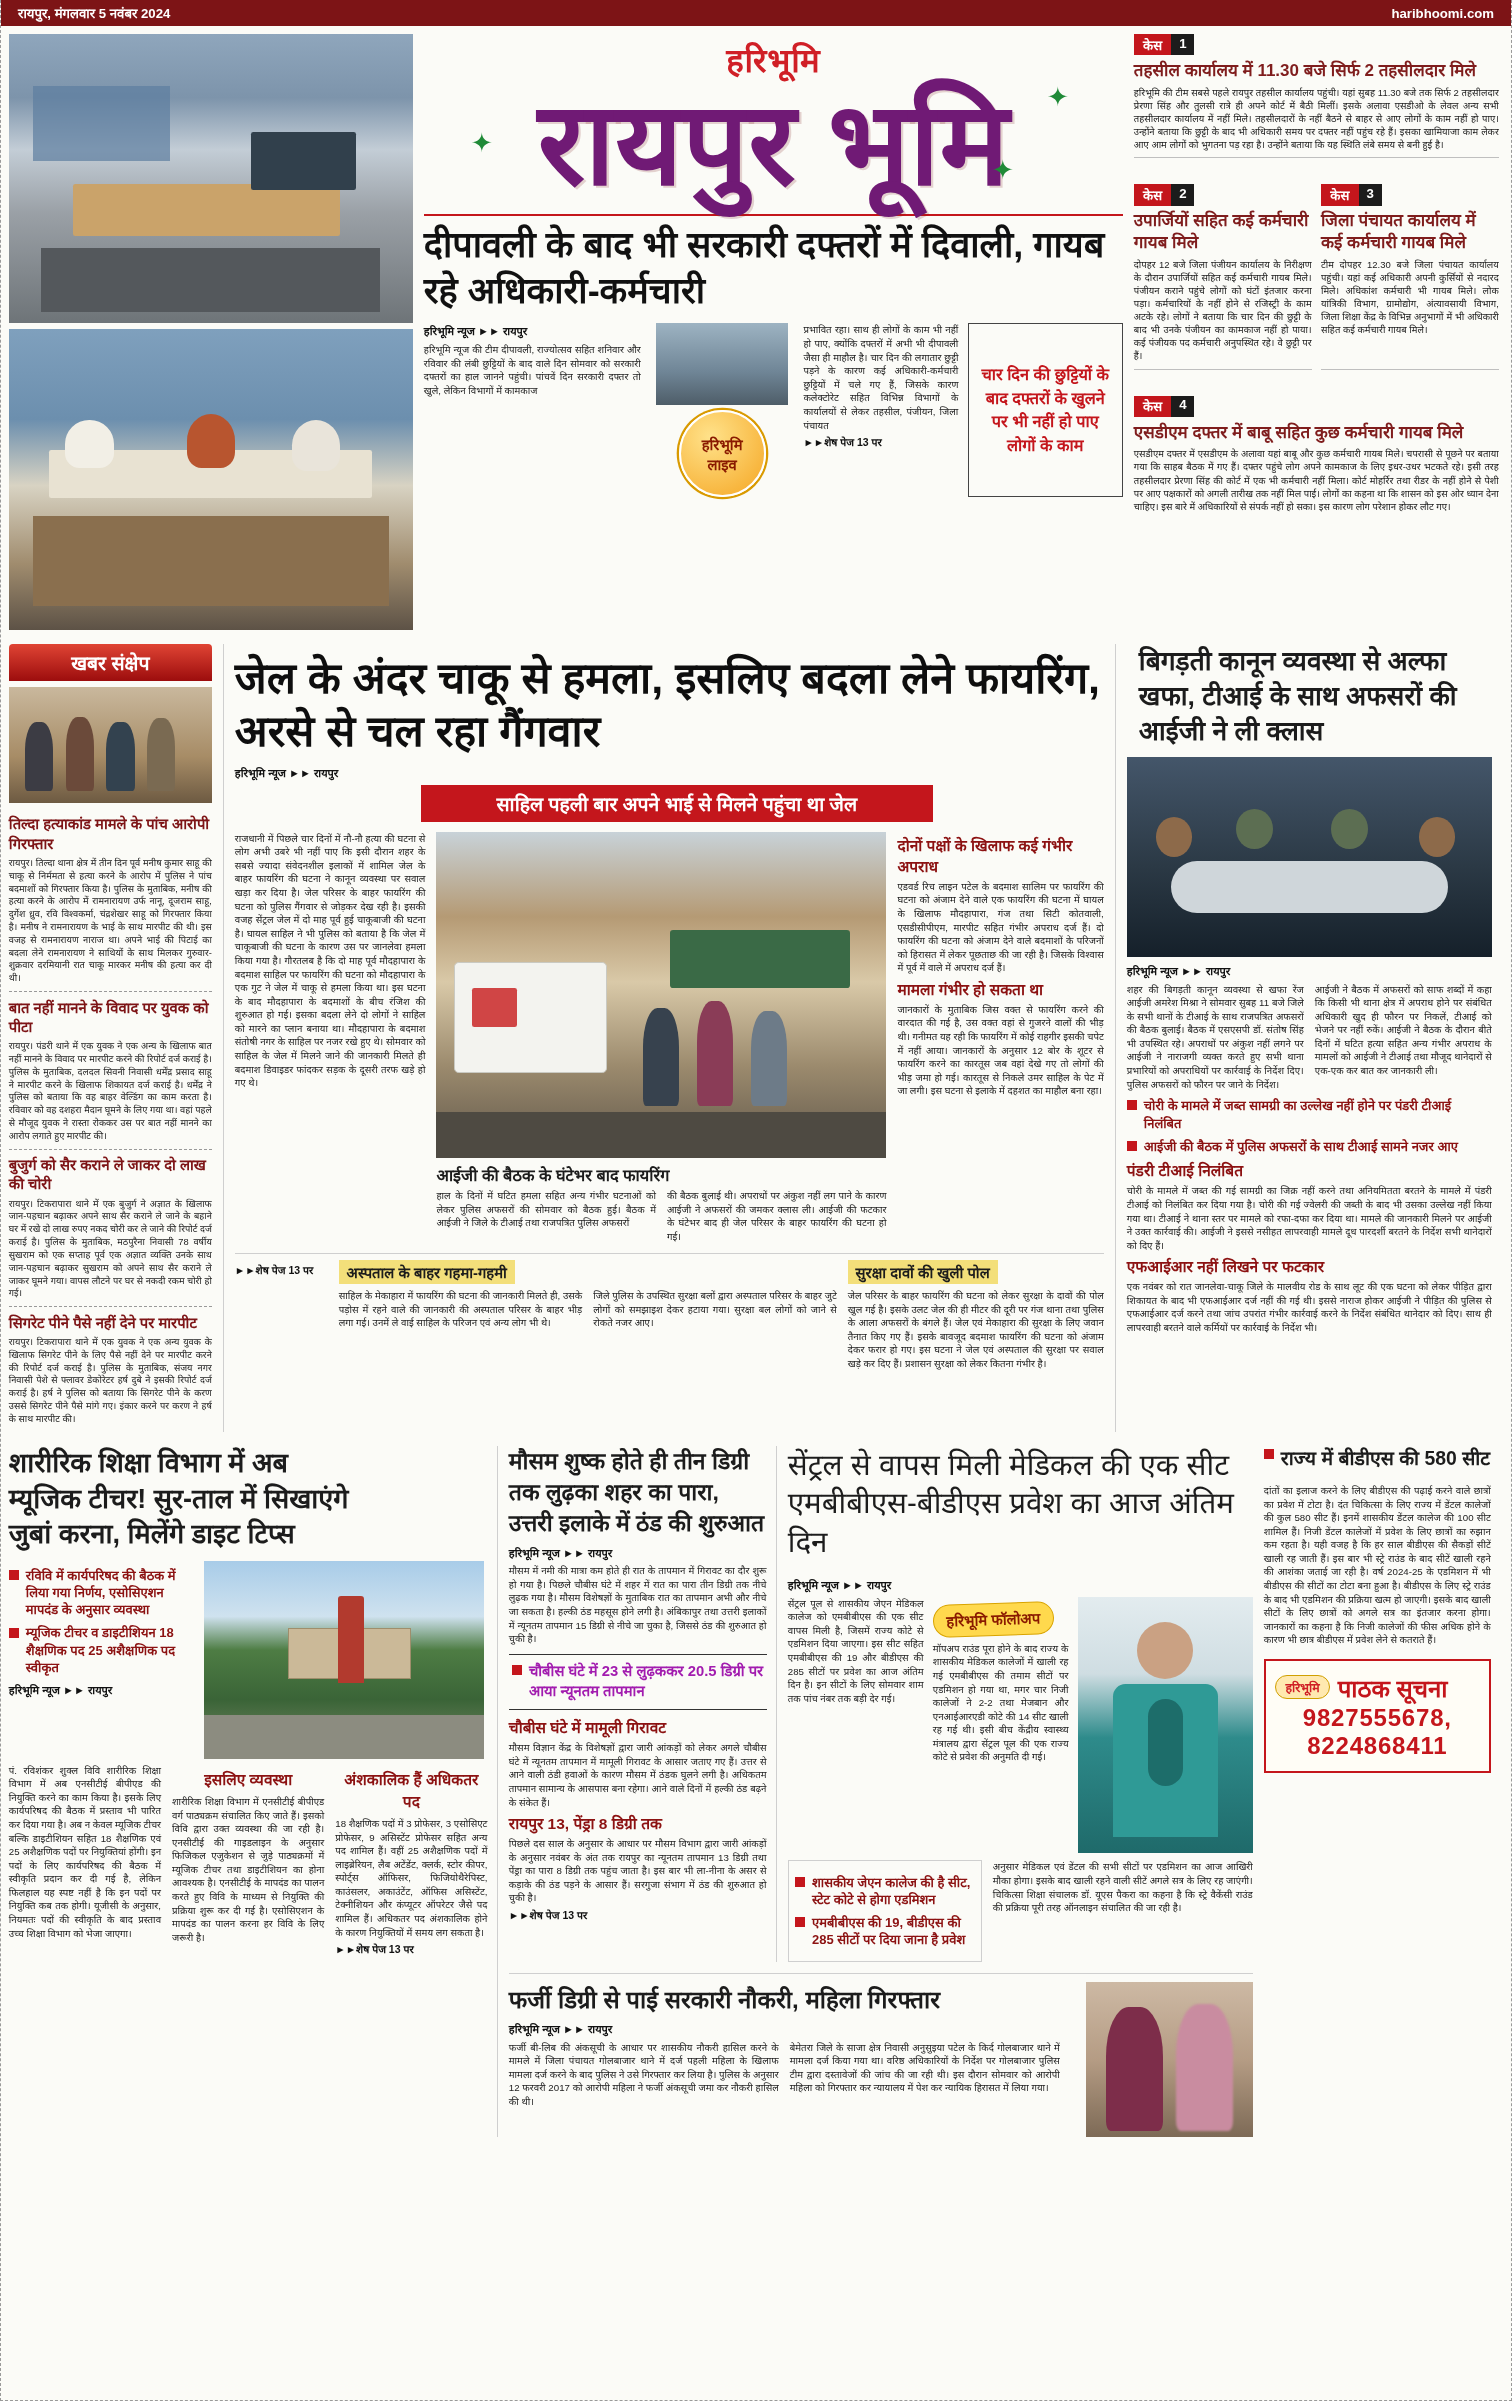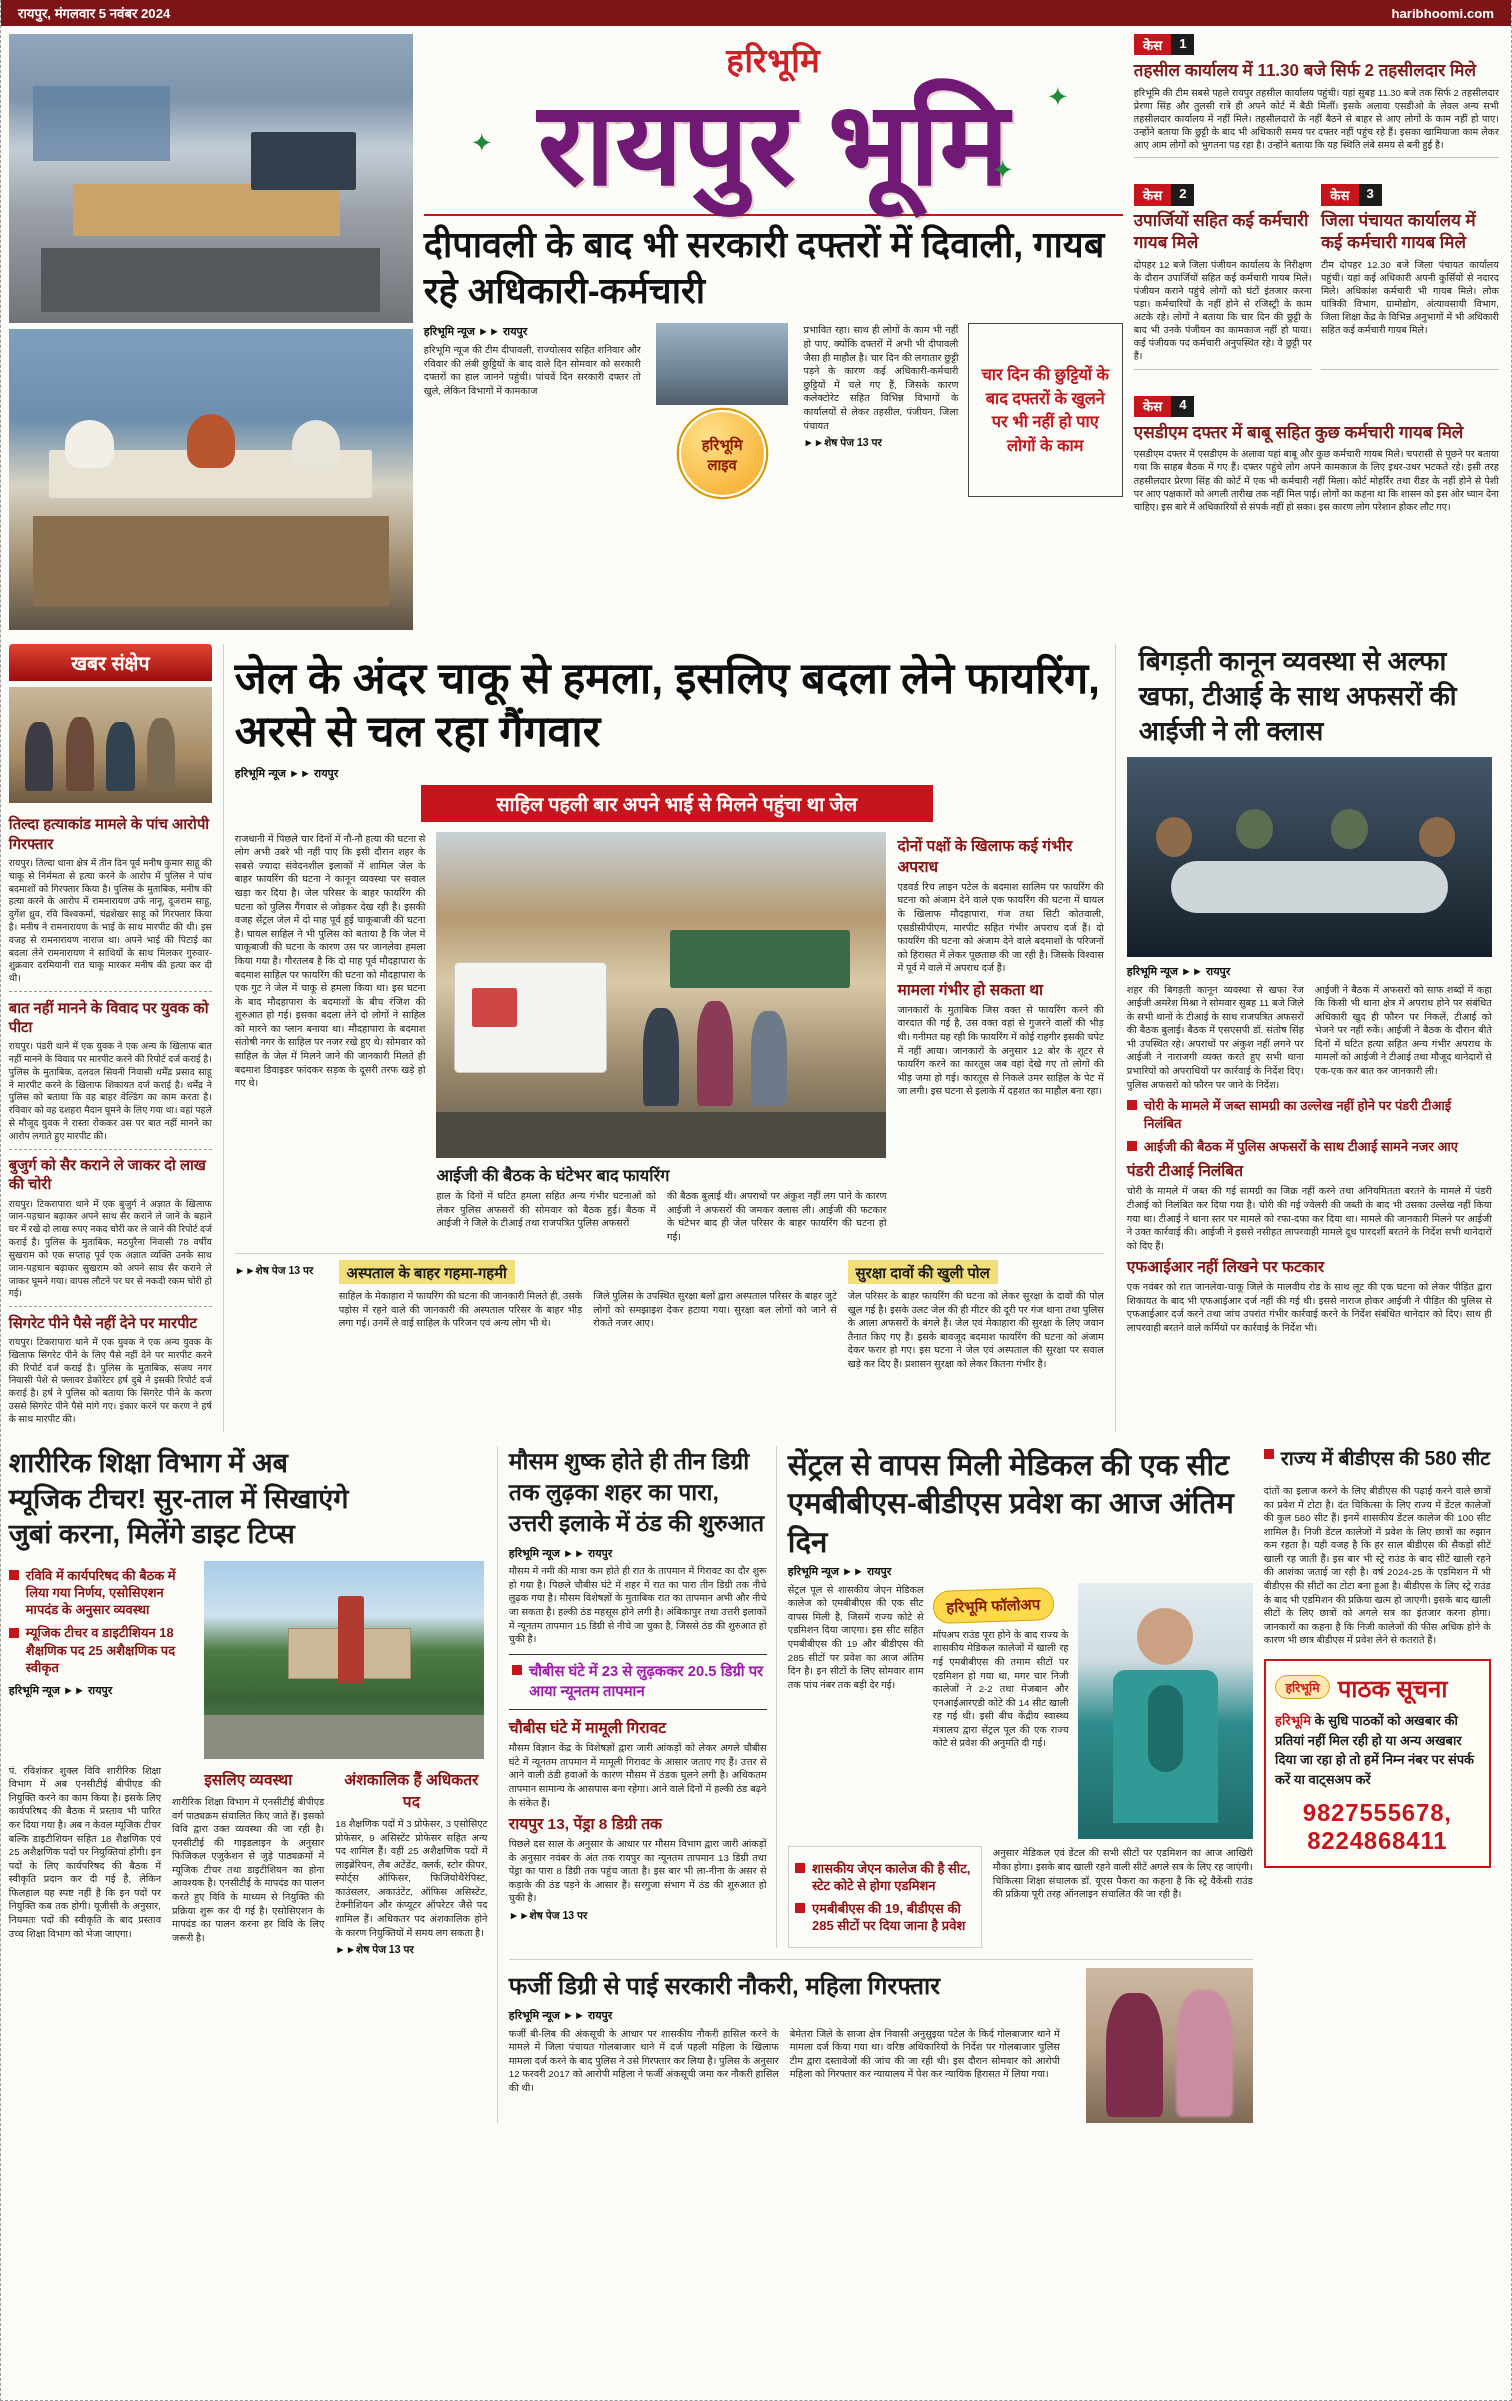--- a/index.html
+++ b/index.html
@@ -93,21 +93,21 @@
   .pe-bottom { display:flex; gap:11px; margin-top:5px; }
   .pe-bottom > div { flex:1; }
   .center-sub { text-align:center; color:#8c1212; font-weight:bold; font-size:15.5px; margin:4.7px 0; }
   .weather-col { width:268px; border-right:0.8px solid #cfcfcf; padding-right:9.3px; }
   .w-headline { font-size:23px; font-weight:bold; line-height:1.34; margin-bottom:6.2px; }
   .w-bullet { display:flex; gap:7px; margin:7.8px 0; padding:7.8px 3.1px; border-top:1.6px solid #333; border-bottom:1.6px solid #333; }
   .w-bullet .bullet-text { font-size:14.8px; color:#a21caf; }
   .mid-bottom-wrap { width:744px; display:flex; flex-direction:column; }
   .mid-bottom-row { display:flex; gap:11px; }
   .medical-col { width:465px; }
-  .med-headline { font-size:29.5px; font-weight:bold; line-height:1.3; margin-bottom:2px; }
+  .med-headline { font-size:29.5px; font-weight:normal; line-height:1.3; margin-bottom:16px; }
   .med-row { display:flex; gap:9.3px; margin-top:4.7px; }
   .med-c1 { width:136px; } .med-c2 { width:136px; }
   .med-photo { width:175px; height:256px; flex:none; }
   .followup-badge { background:#ffd94d; border:1.6px solid #d9a400; border-radius:23px; padding:5.4px 12.4px;
                     font-weight:bold; color:#8a1a00; display:inline-block; transform:rotate(-2deg);
                     font-size:14.8px; margin:6.2px 0; }
   .med-bottom { display:flex; gap:11px; margin-top:7.8px; }
   .med-bullets { width:194px; border:0.8px solid #cfcfcf; padding:6.2px; }
   .right-bottom-col { width:227px; }
   .seats-title { font-size:19.4px; font-weight:bold; line-height:1.32; margin-bottom:6.2px; }
@@ -446,22 +446,19 @@
         <span class="bullet-sq"></span>
         <span class="seats-title">राज्य में बीडीएस की 580 सीट</span>
       </div>
       <div class="body-text">दांतों का इलाज करने के लिए बीडीएस की पढ़ाई करने वाले छात्रों का प्रवेश में टोटा है। दंत चिकित्सा के लिए राज्य में डेंटल कालेजों की कुल 580 सीट हैं। इनमें शासकीय डेंटल कालेज की 100 सीट शामिल हैं। निजी डेंटल कालेजों में प्रवेश के लिए छात्रों का रुझान कम रहता है। यही वजह है कि हर साल बीडीएस की सैकड़ों सीटें खाली रह जाती हैं। इस बार भी स्ट्रे राउंड के बाद सीटें खाली रहने की आशंका जताई जा रही है। वर्ष 2024-25 के एडमिशन में भी बीडीएस की सीटों का टोटा बना हुआ है। बीडीएस के लिए स्ट्रे राउंड के बाद भी एडमिशन की प्रक्रिया खत्म हो जाएगी। इसके बाद खाली सीटों के लिए छात्रों को अगले सत्र का इंतजार करना होगा। जानकारों का कहना है कि निजी कालेजों की फीस अधिक होने के कारण भी छात्र बीडीएस में प्रवेश लेने से कतराते हैं।</div>
 
       <div class="notice-box">
         <div class="notice-header">
           <span class="notice-logo">हरिभूमि</span>
           <span class="notice-title">पाठक सूचना</span>
         </div>
-        <div class="notice-body">
-          <span class="brand">हरिभूमि</span><span> के सुधि पाठकों को अखबार की प्रतियां नहीं मिल रही हो या अन्य अखबार दिया जा रहा हो तो हमें निम्न नंबर पर संपर्क करें या वाट्सअप करें</span>
-        </div>
         <div class="notice-phones">9827555678, 8224868411</div>
       </div>
     </div>
   </div>
 
 </div>
 
 
 </body></html>

